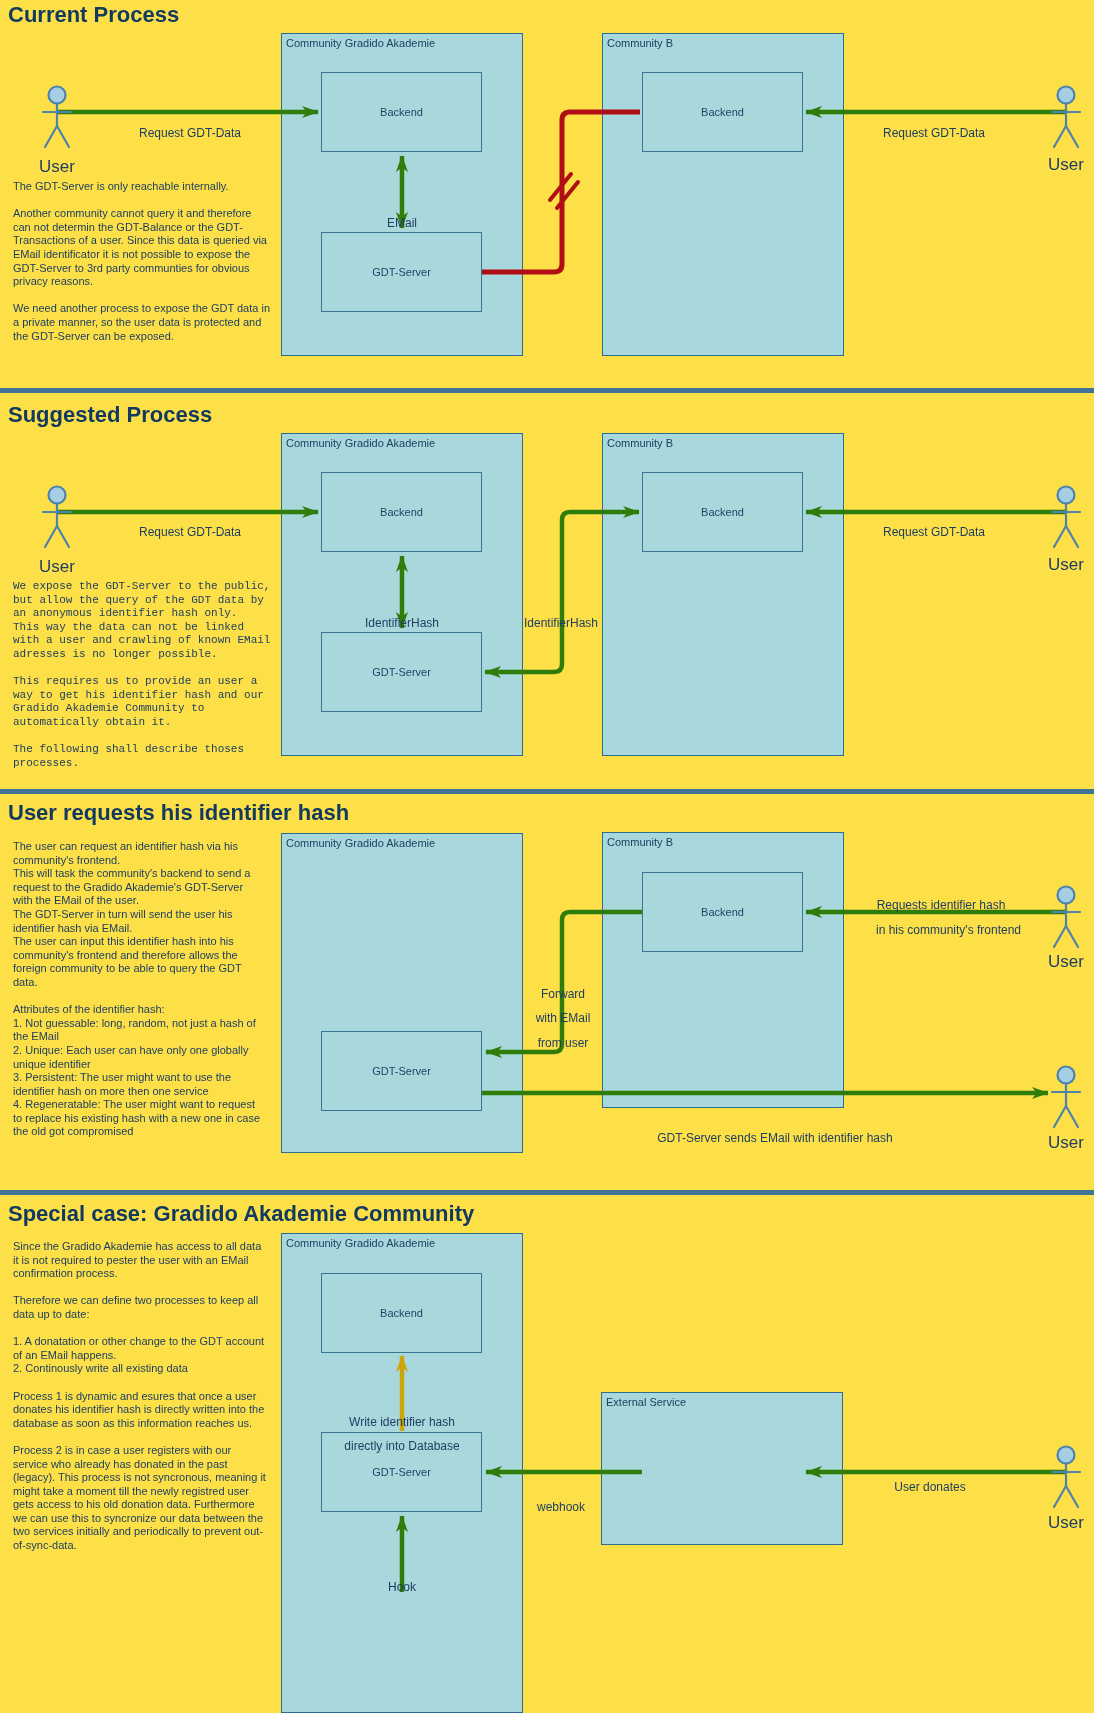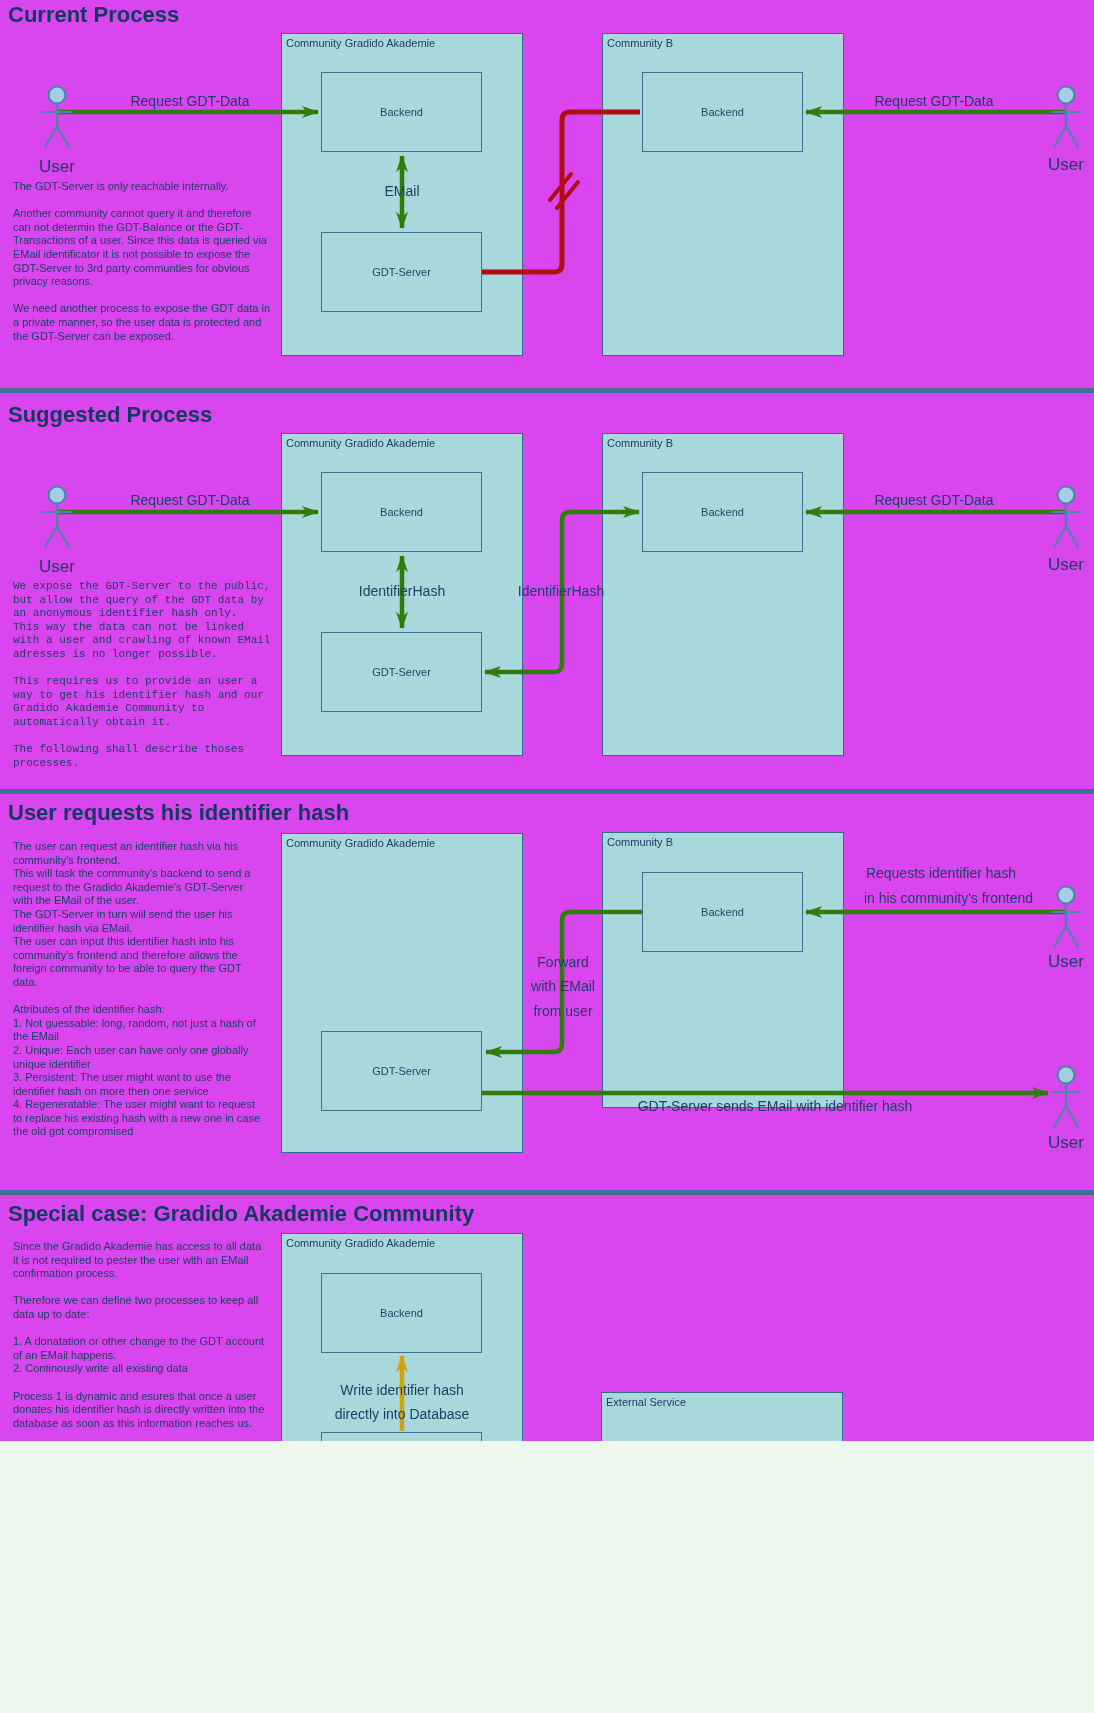--- a/index.html
+++ b/index.html
@@ -1,18 +1,18 @@
 <!DOCTYPE html>
 <html><head>
 <meta charset="utf-8">
 <style>
   html,body{margin:0;padding:0;background:#edf9ee;}
   #stage{
-    position:relative;width:1094px;height:1441px;overflow:hidden;
-    background:#d946ef;
+    position:relative;width:1094px;height:1713px;overflow:hidden;
+    background:#fde047;
     font-family:"Liberation Sans", sans-serif;
     color:#1e3e63;
   }
   .section-title{
     position:absolute;left:8px;
     font-size:22px;font-weight:bold;color:#123a60;
     white-space:nowrap;z-index:3;
   }
   .divider{
     position:absolute;left:0;width:1094px;height:5px;background:#3e7396;z-index:1;
@@ -23,22 +23,22 @@
   }
   .container-label{
     position:absolute;top:3px;left:4px;font-size:11px;color:#1e3e63;white-space:nowrap;
   }
   .node{
     position:absolute;width:161px;height:80px;background:#a9d8dc;border:1px solid #3a7492;
     z-index:1;display:flex;align-items:center;justify-content:center;
     font-size:11px;color:#20456a;box-sizing:border-box;text-align:center;
   }
   .edge-label{
-    position:absolute;font-size:14px;color:#1e3e63;white-space:nowrap;
-    transform:translateX(-50%);z-index:3;line-height:13px;
+    position:absolute;font-size:12px;color:#1e3e63;white-space:nowrap;
+    transform:translateX(-50%);z-index:3;line-height:13px;margin-top:32px;
   }
   .actor-label{
     position:absolute;font-size:17px;color:#1e3e63;white-space:nowrap;
     transform:translateX(-50%);z-index:3;
   }
   .body-text{
     position:absolute;font-size:11px;line-height:13.6px;color:#1e3e63;
     white-space:pre-line;z-index:3;
   }
   #wires{position:absolute;left:0;top:0;z-index:2;}

